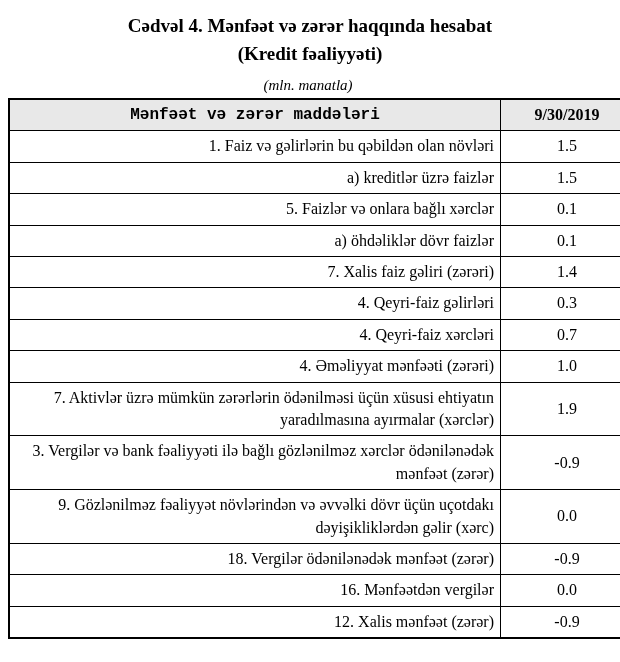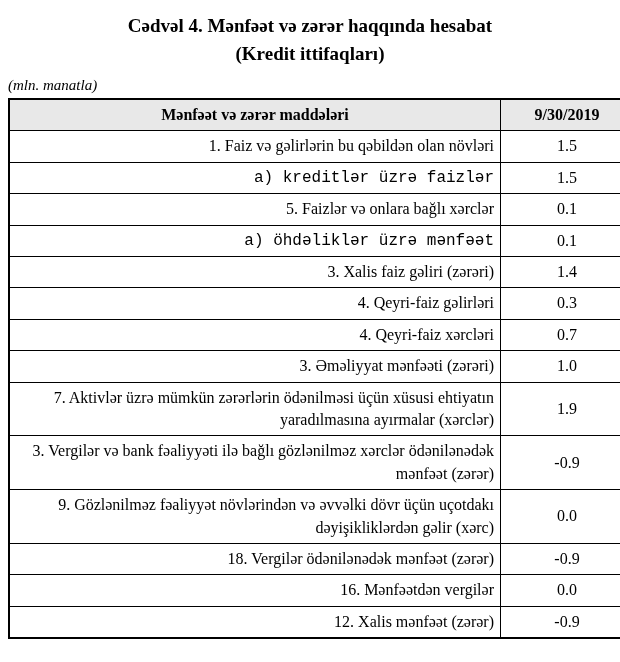--- a/index.html
+++ b/index.html
@@ -20,21 +20,21 @@
   .page-title {
     font-size: 19px;
     font-weight: bold;
     text-align: center;
     line-height: 1.45;
     margin: 4px 0 10px 0;
   }
   .unit-note {
     font-style: italic;
     font-size: 15px;
-    text-align: left;
+    text-align: center;
     margin: 0 4px 4px 0;
   }
   table.report {
     border-collapse: collapse;
     width: 604px;
     border: 2px solid #000000;
     table-layout: fixed;
   }
   table.report th,
   table.report td {
@@ -42,43 +42,42 @@
     font-size: 16px;
     line-height: 1.4;
     vertical-align: middle;
   }
   table.report th {
     background: #e8e8e8;
     font-weight: bold;
     text-align: center;
     padding: 4px 6px;
   }
-  th.col-items { width: 478px; }
+  th.col-items { width: 478px; font-family: Liberation Mono, monospace; }
   th.col-date  { width: 120px; }
   td.label-cell {
     text-align: right;
     padding: 4px 6px 4px 7px;
   }
   td.label-cell.indent {
     padding-left: 16px;
-    font-family: Liberation Mono, monospace;
   }
   td.value-cell {
     text-align: center;
     padding: 4px 4px;
   }
 </style>
 </head>
 <body>
 
 <div class="page">
 
   <div class="page-title">
     <div>Cədvəl 4. Mənfəət və zərər haqqında hesabat</div>
-    <div>(Kredit ittifaqları)</div>
+    <div>(Kredit fəaliyyəti)</div>
   </div>
 
   <div class="unit-note">(mln. manatla)</div>
 
   <table class="report">
     <thead>
       <tr>
         <th class="col-items">Mənfəət və zərər maddələri</th>
         <th class="col-date">9/30/2019</th>
       </tr>
@@ -93,41 +92,41 @@
     <td class="label-cell indent">a) kreditlər üzrə faizlər</td>
     <td class="value-cell">1.5</td>
   </tr>
 
   <tr>
     <td class="label-cell">5. Faizlər və onlara bağlı xərclər</td>
     <td class="value-cell">0.1</td>
   </tr>
 
   <tr>
-    <td class="label-cell indent">a) öhdəliklər üzrə mənfəət</td>
+    <td class="label-cell indent">a) öhdəliklər dövr faizlər</td>
     <td class="value-cell">0.1</td>
   </tr>
 
   <tr>
-    <td class="label-cell">3. Xalis faiz gəliri (zərəri)</td>
+    <td class="label-cell">7. Xalis faiz gəliri (zərəri)</td>
     <td class="value-cell">1.4</td>
   </tr>
 
   <tr>
     <td class="label-cell">4. Qeyri-faiz gəlirləri</td>
     <td class="value-cell">0.3</td>
   </tr>
 
   <tr>
     <td class="label-cell">4. Qeyri-faiz xərcləri</td>
     <td class="value-cell">0.7</td>
   </tr>
 
   <tr>
-    <td class="label-cell">3. Əməliyyat mənfəəti (zərəri)</td>
+    <td class="label-cell">4. Əməliyyat mənfəəti (zərəri)</td>
     <td class="value-cell">1.0</td>
   </tr>
 
   <tr>
     <td class="label-cell">7. Aktivlər üzrə mümkün zərərlərin ödənilməsi üçün xüsusi ehtiyatın yaradılmasına ayırmalar (xərclər)</td>
     <td class="value-cell">1.9</td>
   </tr>
 
   <tr>
     <td class="label-cell">3. Vergilər və bank fəaliyyəti ilə bağlı gözlənilməz xərclər ödənilənədək mənfəət (zərər)</td>

